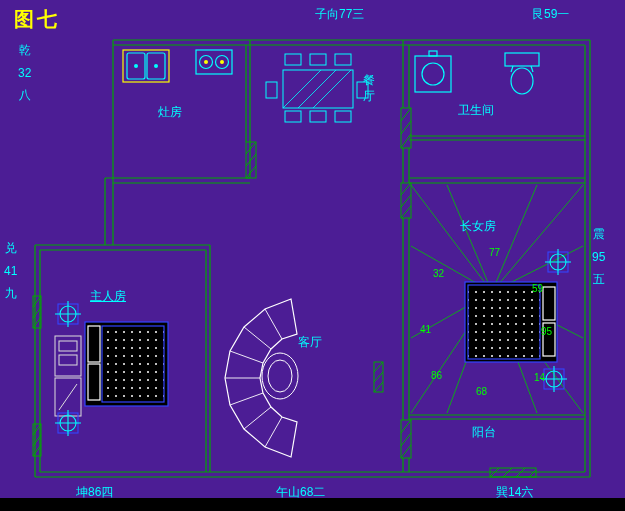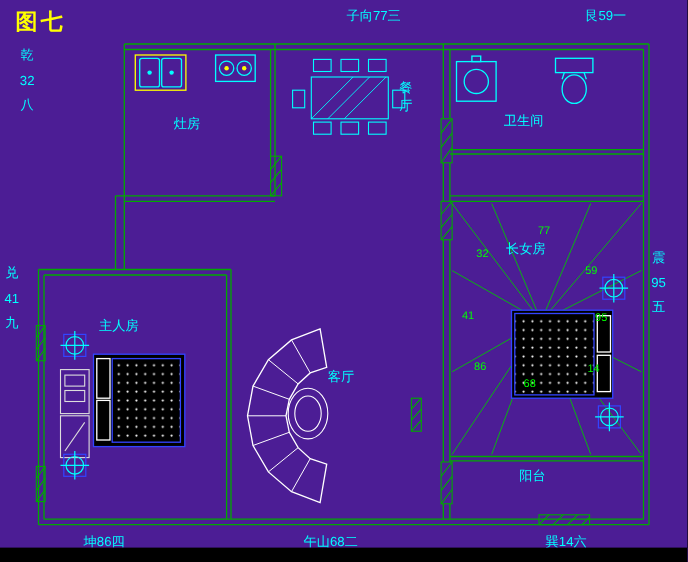--- a/index.html
+++ b/index.html
@@ -2,21 +2,21 @@
 <html><head>
 <meta charset="utf-8">
 <style>
   html,body{margin:0;padding:0;background:#000;}
   #canvas{position:relative;width:625px;height:498px;background:#4c1d95;
           font-family:"Liberation Sans",sans-serif;overflow:hidden;}
   #plan-svg{position:absolute;left:0;top:0;z-index:1;}
   .lbl{position:absolute;color:#00ffff;font-size:12px;white-space:nowrap;z-index:5;}
   .title{color:#ffff00;font-size:20px;font-weight:bold;letter-spacing:3px;}
   .stack{display:flex;flex-direction:column;align-items:center;gap:7px;}
-  .num{position:absolute;color:#00ff00;font-size:10px;z-index:6;white-space:nowrap;}
+  .num{position:absolute;color:#00ff00;font-size:10px;z-index:6;white-space:nowrap;margin-top:42px;}
   .vert{width:14px;white-space:normal;word-break:break-all;line-height:16px;text-align:center;}
 </style>
 </head>
 <body>
 
 <div id="canvas">
 
   <svg id="plan-svg" width="625" height="511" viewBox="0 0 625 511">
     <defs>
       <pattern id="dots" width="8" height="8" patternUnits="userSpaceOnUse">
@@ -202,21 +202,21 @@
   </div>
   <div class="lbl stack" style="left:592px;top:226px;">
     <span>震</span>
     <span>95</span>
     <span>五</span>
   </div>
 
   <div class="lbl" style="left:158px;top:104px;">灶房</div>
   <div class="lbl vert" style="left:362px;top:72px;">餐厅</div>
   <div class="lbl" style="left:458px;top:102px;">卫生间</div>
-  <div class="lbl" style="left:90px;top:288px;">主人房</div>
+  <div class="lbl" style="left:90px;top:288px;text-decoration:underline;">主人房</div>
   <div class="lbl" style="left:298px;top:334px;">客厅</div>
   <div class="lbl" style="left:460px;top:218px;">长女房</div>
   <div class="lbl" style="left:472px;top:424px;">阳台</div>
 
   <div class="num" style="left:433px;top:226px;">32</div>
   <div class="num" style="left:489px;top:205px;">77</div>
   <div class="num" style="left:532px;top:241px;">59</div>
   <div class="num" style="left:420px;top:282px;">41</div>
   <div class="num" style="left:541px;top:284px;">95</div>
   <div class="num" style="left:431px;top:328px;text-align:right;">86</div>

